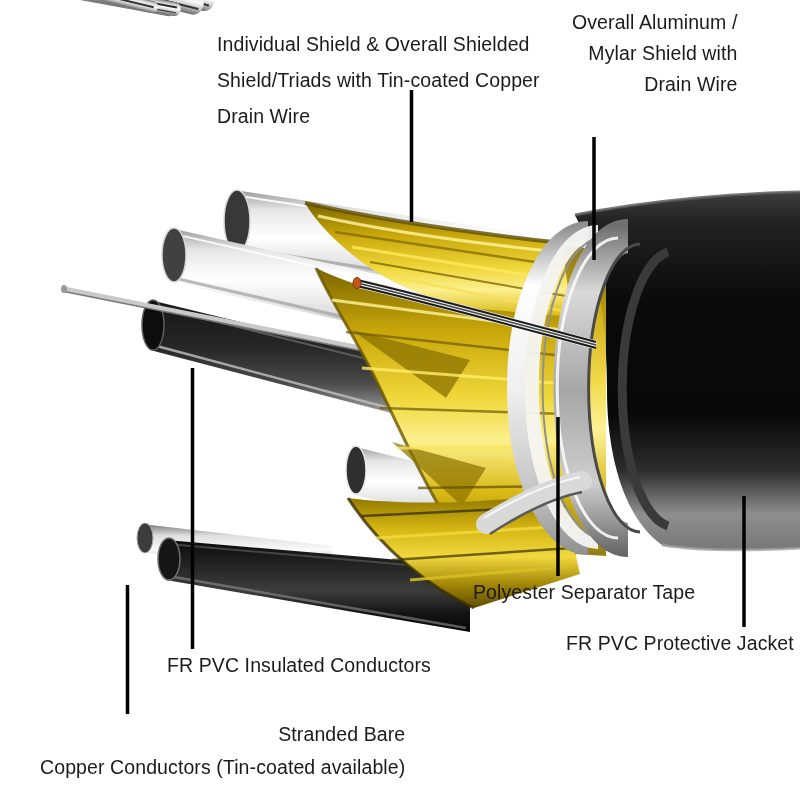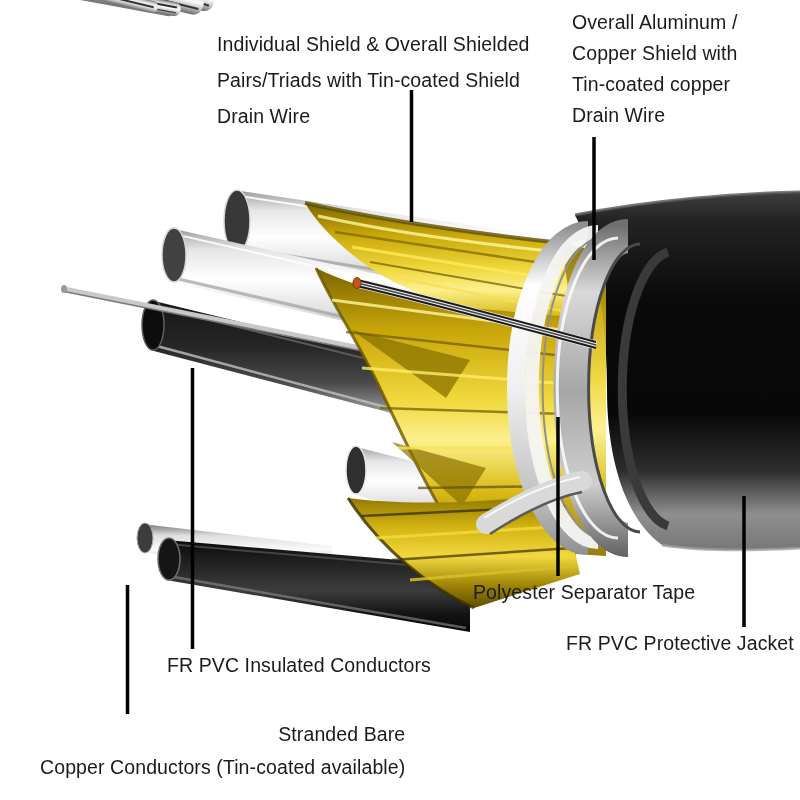--- a/index.html
+++ b/index.html
@@ -291,28 +291,27 @@
     <line x1="594" y1="137" x2="594" y2="260"></line>
     <line x1="558" y1="417" x2="558" y2="576"></line>
     <line x1="744" y1="496" x2="744" y2="627"></line>
     <line x1="192.5" y1="368" x2="192.5" y2="649"></line>
     <line x1="127.5" y1="585" x2="127.5" y2="714"></line>
   </g>
 </svg>
 
 <div class="label" style="left:217px;top:26px;">
   <div>Individual Shield &amp; Overall Shielded</div>
-  <div>Pairs/Triads with Tin-coated Shield</div>
+  <div>Shield/Triads with Tin-coated Copper</div>
   <div>Drain Wire</div>
 </div>
 
-<div class="label lh31" style="left:572px;top:7px;">
+<div class="label lh31" style="left:572px;top:7px;text-align:right;">
   <div>Overall Aluminum /</div>
-  <div>Copper Shield with</div>
-  <div>Tin-coated copper</div>
+  <div>Mylar Shield with</div>
   <div>Drain Wire</div>
 </div>
 
 <div class="label single" style="left:473px;top:580px;">
   <div>Polyester Separator Tape</div>
 </div>
 
 <div class="label single" style="left:167px;top:653px;">
   <div>FR PVC Insulated Conductors</div>
 </div>

